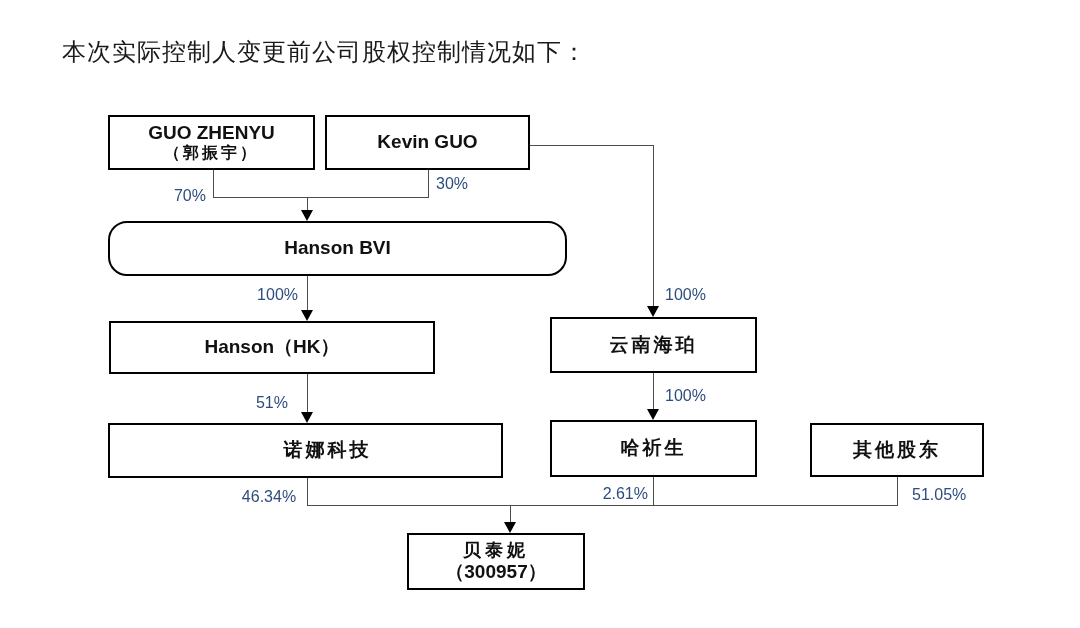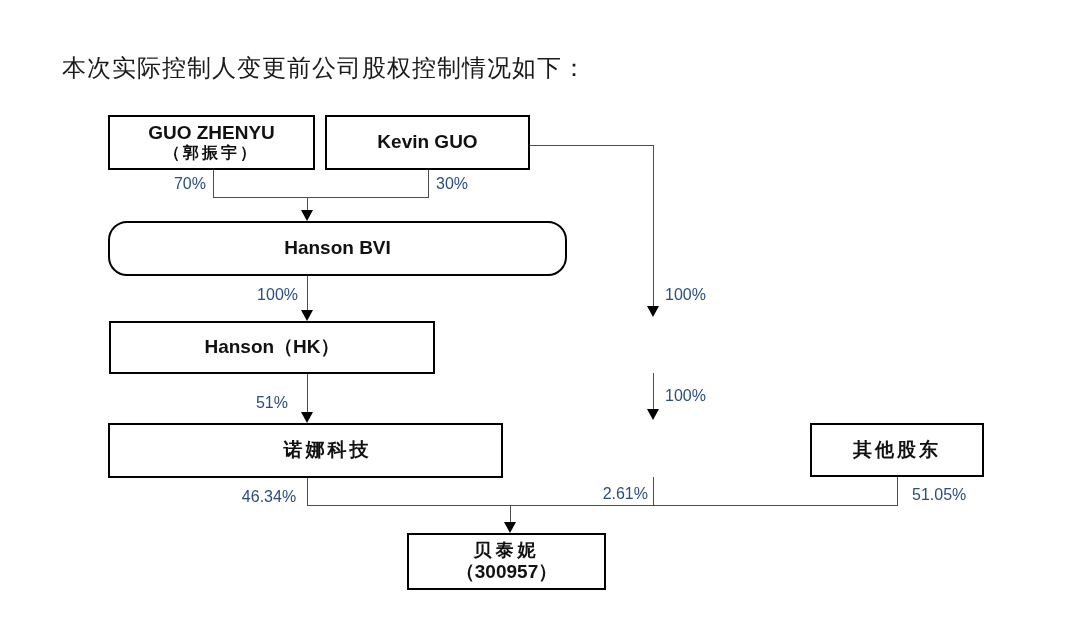--- a/index.html
+++ b/index.html
@@ -3,21 +3,21 @@
 <meta charset="utf-8">
 <style>
   html,body{margin:0;padding:0;background:#ffffff;}
   .stage{
     position:relative;width:1080px;height:628px;background:#ffffff;overflow:hidden;
     font-family:"Liberation Sans",sans-serif;
   }
   .page-title{
     position:absolute;left:62px;top:36px;
     font-family:"Liberation Serif","DejaVu Serif",serif;
-    font-size:24px;color:#1a1a1a;letter-spacing:1px;white-space:nowrap;margin-top:16px;
+    font-size:24px;color:#1a1a1a;letter-spacing:1px;white-space:nowrap;
   }
   .box{
     position:absolute;box-sizing:border-box;background:#ffffff;
     border:2px solid #000000;
     display:flex;flex-direction:column;align-items:center;justify-content:center;
     line-height:1.18;text-align:center;
   }
   .en{
     font-family:"Liberation Sans","DejaVu Sans",sans-serif;
     font-weight:700;font-size:19px;color:#111111;white-space:nowrap;
@@ -83,32 +83,38 @@
   </div>
 
   <div class="box" style="left:109px;top:321px;width:326px;height:53px;">
     <span class="en">Hanson（HK）</span>
   </div>
 
   <div class="box" style="left:108px;top:423px;width:395px;height:55px;padding-left:44px;">
     <span class="cn">诺娜科技</span>
   </div>
 
+  <div class="box" style="left:550px;top:317px;width:207px;height:56px;">
+    <span class="cn">云南海珀</span>
+  </div>
 
+  <div class="box" style="left:550px;top:420px;width:207px;height:57px;">
+    <span class="cn">哈祈生</span>
+  </div>
 
   <div class="box" style="left:810px;top:423px;width:174px;height:54px;">
     <span class="cn">其他股东</span>
   </div>
 
-  <div class="box" style="left:407px;top:533px;width:199px;height:57px;">
+  <div class="box" style="left:407px;top:533px;width:178px;height:57px;">
     <span class="cn" style="font-size:18px;letter-spacing:4px;">贝泰妮</span>
     <span class="en">（300957）</span>
   </div>
 
-  <div class="pct r" style="left:158px;top:176px;width:48px;">70%</div>
+  <div class="pct r" style="left:158px;top:188px;width:48px;">70%</div>
   <div class="pct" style="left:436px;top:176px;text-align:right;">30%</div>
   <div class="pct r" style="left:250px;top:287px;width:48px;">100%</div>
   <div class="pct r" style="left:250px;top:395px;width:38px;">51%</div>
   <div class="pct" style="left:665px;top:287px;">100%</div>
   <div class="pct" style="left:665px;top:388px;">100%</div>
   <div class="pct r" style="left:238px;top:489px;width:62px;text-align:center;">46.34%</div>
   <div class="pct r" style="left:596px;top:486px;width:52px;">2.61%</div>
   <div class="pct" style="left:912px;top:487px;">51.05%</div>
 
 </div>

